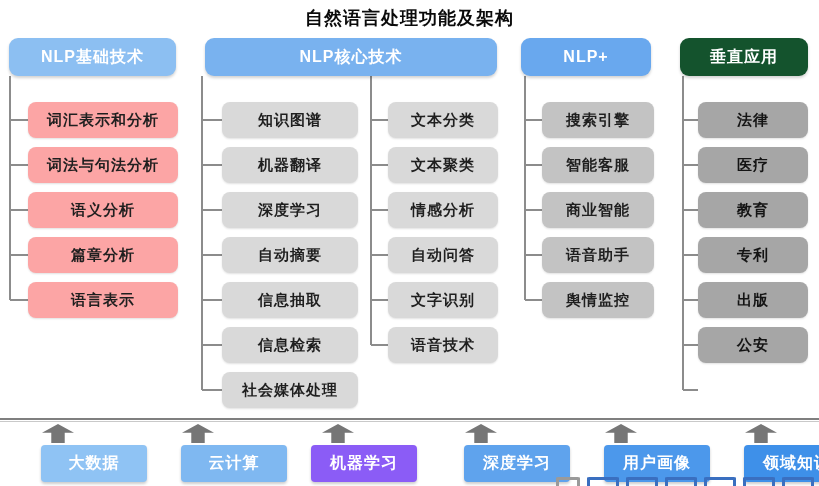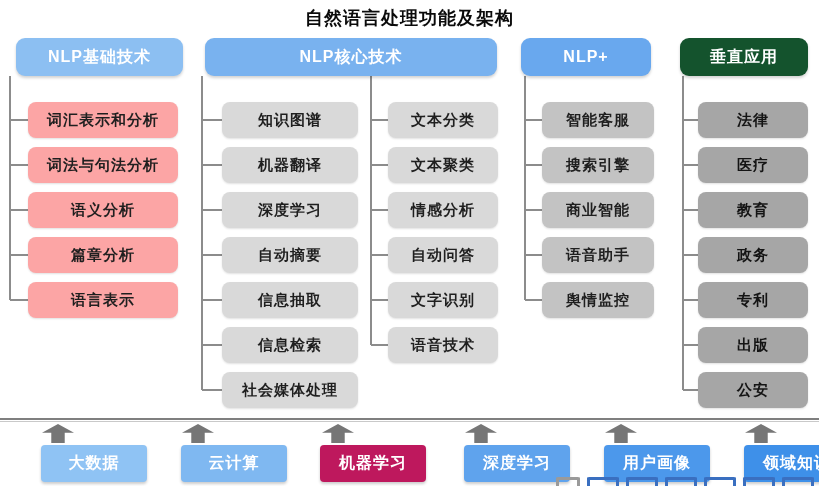--- a/index.html
+++ b/index.html
@@ -11,21 +11,21 @@
     font-size:18px;font-weight:700;color:#0a0a0a;letter-spacing:1px;
   }
 
   
   .col-header{
     position:absolute;top:38px;height:38px;border-radius:9px;
     display:flex;align-items:center;justify-content:center;
     color:#ffffff;font-size:16px;font-weight:700;letter-spacing:1px;
     box-shadow:0 2px 3px rgba(0,0,0,0.18);
   }
-  .hdr-basic   {left:16px;  width:167px;background:#8CBFF2;}
+  .hdr-basic   {left:9px;  width:167px;background:#8CBFF2;}
   .hdr-core    {left:205px;width:292px;background:#79B2EF;}
   .hdr-plus    {left:521px;width:130px;background:#69A8EE;}
   .hdr-vertical{left:680px;width:128px;background:#14532d;}
 
   
   .item-col{position:absolute;top:102px;display:flex;flex-direction:column;gap:9px;}
   .col-basic   {left:28px; width:150px;}
   .col-core-l  {left:222px;width:136px;}
   .col-core-r  {left:388px;width:110px;}
   .col-plus    {left:542px;width:112px;}
@@ -59,21 +59,21 @@
   
   .foundation-box{
     position:absolute;top:445px;width:106px;height:37px;border-radius:4px;
     display:flex;align-items:center;justify-content:center;
     color:#ffffff;font-size:16px;font-weight:700;letter-spacing:1px;
     box-shadow:0 2px 3px rgba(0,0,0,0.2);
     margin-left:36px;
   }
   .fb0{left:5px;  background:#8FC3F4;}
   .fb1{left:145px;background:#7FB8F1;}
-  .fb2{left:284px;background:#be185d;}
+  .fb2{left:275px;background:#8b5cf6;}
   .fb3{left:428px;background:#5FA3ED;}
   .fb4{left:568px;background:#4C98EB;}
   .fb5{left:708px;background:#3E90E9;}
 
   
   .watermark{position:absolute;left:556px;top:477px;width:262px;height:9px;overflow:hidden;display:flex;gap:7px;align-items:flex-start;}
   .wm-glyph{width:26px;height:16px;border:3px solid #3A6FC0;border-bottom:none;border-radius:2px;flex:none;}
   .wm-glyph.gray{border-color:#9a9a9a;width:18px;}
 </style>
 </head>
@@ -124,32 +124,31 @@
   <div class="item-col col-core-r">
     <div class="node">文本分类</div>
     <div class="node">文本聚类</div>
     <div class="node">情感分析</div>
     <div class="node">自动问答</div>
     <div class="node">文字识别</div>
     <div class="node">语音技术</div>
   </div>
 
   <div class="item-col col-plus">
+    <div class="node">搜索引擎</div>
     <div class="node">智能客服</div>
-    <div class="node">搜索引擎</div>
     <div class="node">商业智能</div>
     <div class="node">语音助手</div>
     <div class="node">舆情监控</div>
   </div>
 
   <div class="item-col col-vertical">
     <div class="node">法律</div>
     <div class="node">医疗</div>
     <div class="node">教育</div>
-    <div class="node">政务</div>
     <div class="node">专利</div>
     <div class="node">出版</div>
     <div class="node">公安</div>
   </div>
 
   <div class="divider-main"></div>
   <div class="divider-light"></div>
 
   <div class="up-arrow" style="left:42px"></div>
   <div class="up-arrow" style="left:182px"></div>

